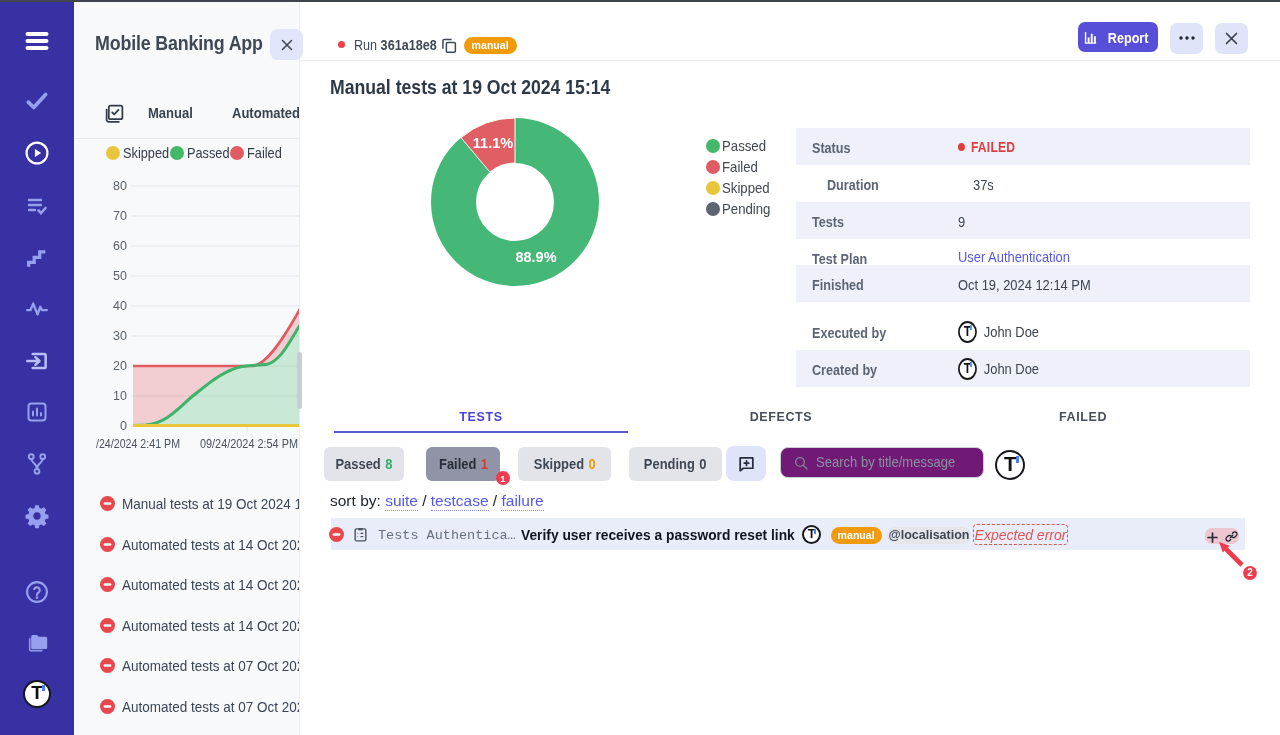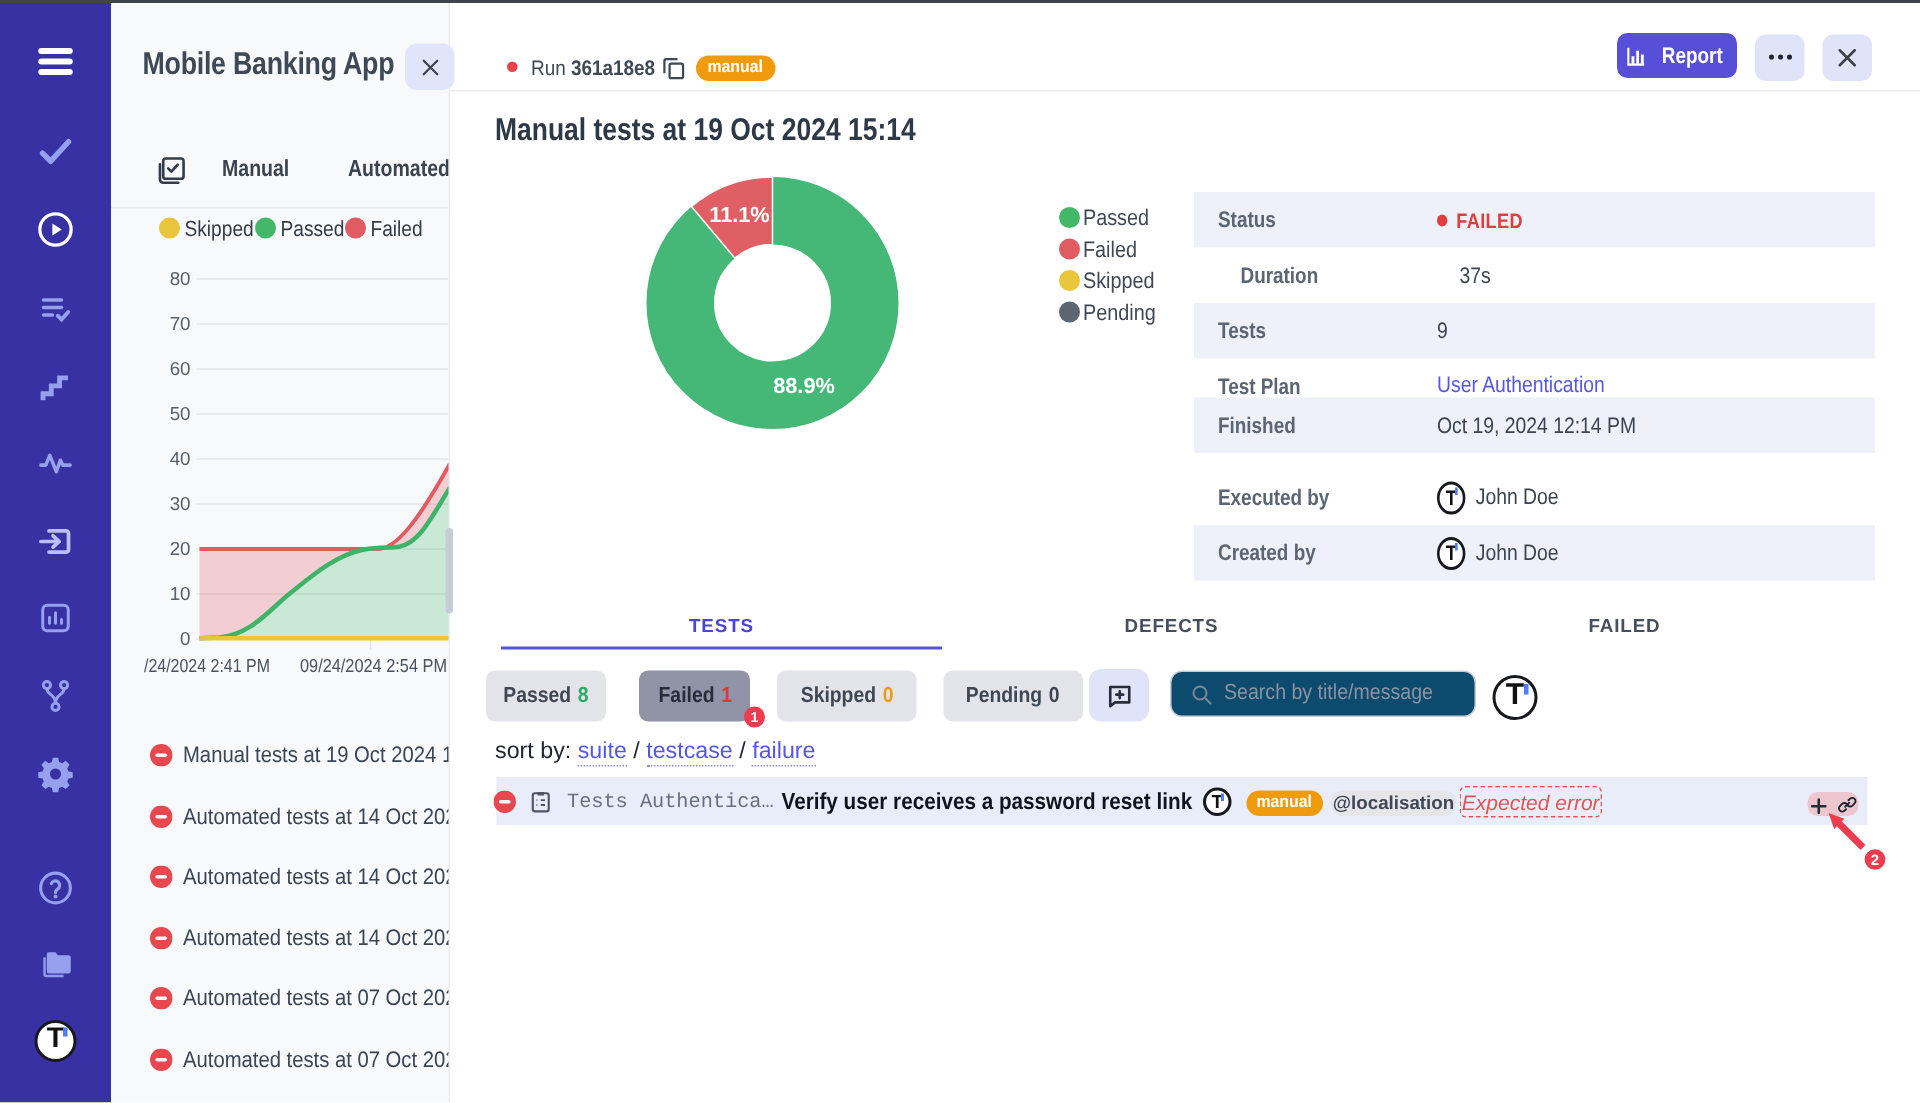--- a/index.html
+++ b/index.html
@@ -314,21 +314,21 @@
   <div class="fbtn" style="left:329px; width:93px;">
       <span class="bt">Pending <span style="color:#3e4754;">0</span></span>
     </div>
   <div class="btn-lav" style="left:426px; top:444px; width:40px; height:35px; border-radius:8px;">
     <svg width="19" height="19" viewBox="0 0 24 24" fill="none" stroke="#272e3a" stroke-width="2.2" stroke-linejoin="round">
         <path d="M4 5h16v13H8l-4 3.2z"></path>
         <path d="M12 8.6v5.8M9.1 11.5h5.8" stroke-linecap="round"></path>
       </svg>
   </div>
 
-  <div style="position:absolute; left:480px; top:445px; width:204px; height:31px; background:#0c4a6e; border:1.4px solid #c9cdd7; border-radius:8px;padding-left:40px;">
+  <div style="position:absolute; left:480px; top:445px; width:204px; height:31px; background:#701a75; border:1.4px solid #c9cdd7; border-radius:8px;padding-left:40px;">
     <svg style="position:absolute; left:12px; top:7px;" width="16" height="16" viewBox="0 0 24 24" fill="none" stroke="#7d8696" stroke-width="2">
         <circle cx="10.5" cy="10.5" r="6.5"></circle>
         <path d="M15.5 15.5L21 21" stroke-linecap="round"></path>
       </svg>
     <span style="position:absolute; left:35px; top:6px; font-size:14.5px; color:#8a93a2; transform:scaleX(0.9); transform-origin:left; display:inline-block; white-space:nowrap;">Search by title/message</span>
   </div>
   <div class="avatar" style="position:absolute; left:695px; top:448px; width:30px; height:30px; border-width:2.4px;">
     <span class="tch" style="font-size:20px;">T</span>
       <span class="tb" style="width:2.8px; height:7px; right:4.5px; top:3.6px;"></span>
   </div>

